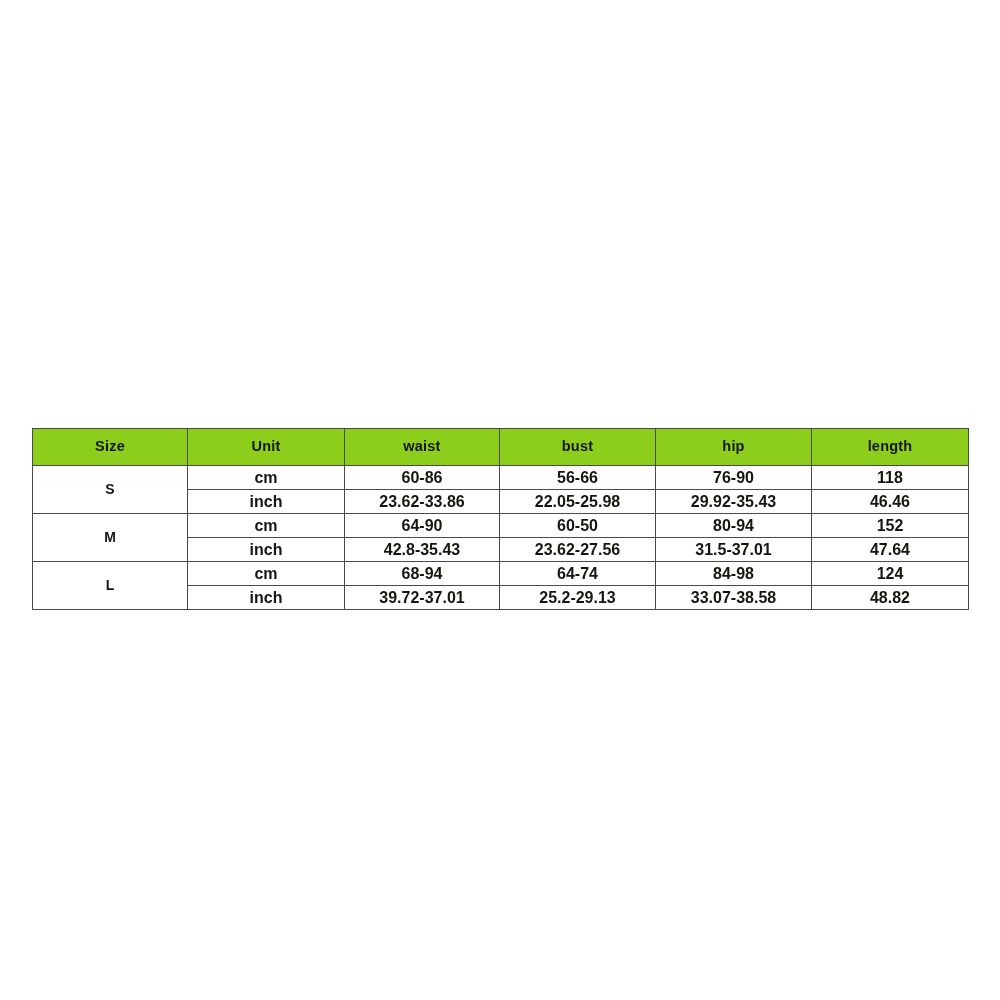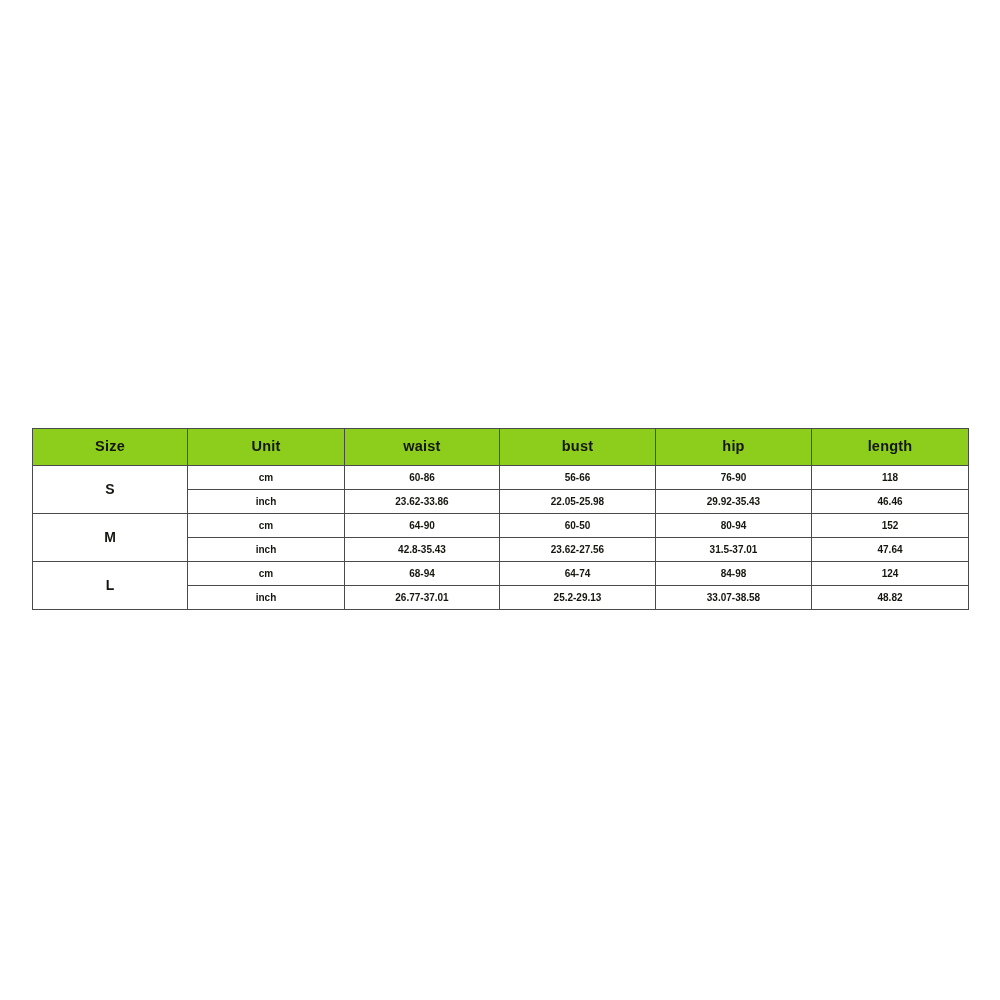--- a/index.html
+++ b/index.html
@@ -54,21 +54,21 @@
     background: #8CCE1B;
     height: 36px;
     font-size: 14.5px;
     letter-spacing: 0.2px;
     border-color: #4a4a4a;
   }
 
   
   table.size-chart tbody td {
     height: 23px;
-    font-size: 10px;
+    font-size: 16px;
     background: #ffffff;
   }
 
   
   table.size-chart td.size-cell {
     font-size: 14px;
   }
 
   
   col.c-size   { width: 155px; }
@@ -142,21 +142,21 @@
         <tr>
           <td class="size-cell" rowspan="2">L</td>
           <td>cm</td>
           <td>68-94</td>
           <td>64-74</td>
           <td>84-98</td>
           <td>124</td>
         </tr>
         <tr>
           <td>inch</td>
-          <td>26.77-37.01</td>
+          <td>39.72-37.01</td>
           <td>25.2-29.13</td>
           <td>33.07-38.58</td>
           <td>48.82</td>
         </tr>
       </tbody>
     </table>
   </div>
 
 </div>
 

